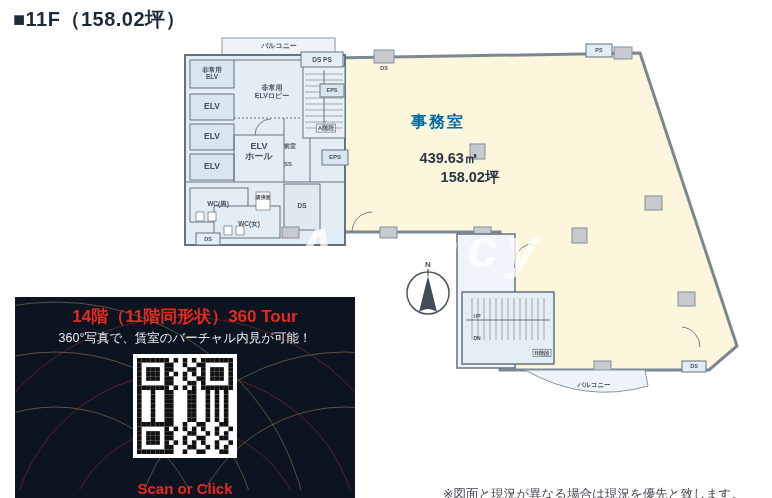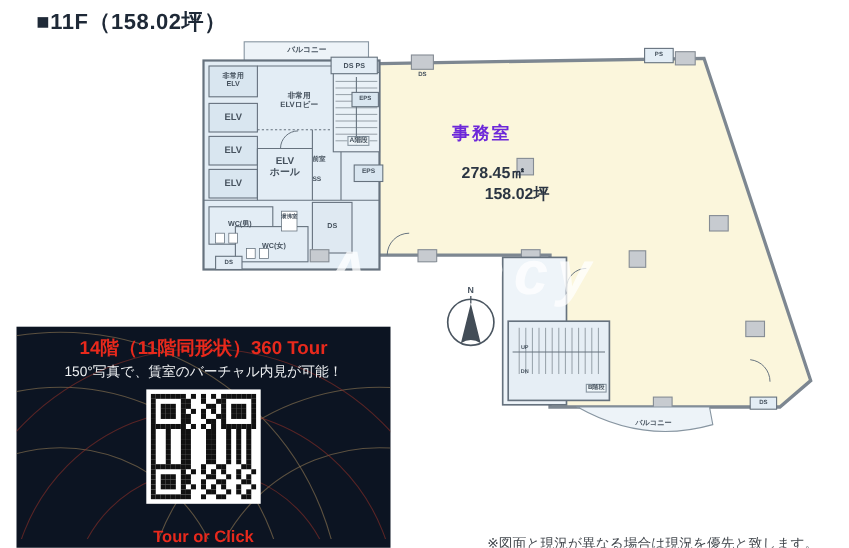--- a/index.html
+++ b/index.html
@@ -3,34 +3,34 @@
 <meta charset="utf-8">
 <style>
   html,body{margin:0;padding:0}
   body{
     width:772px;height:498px;position:relative;overflow:hidden;
     background:#ffffff;
     font-family:"Liberation Sans","DejaVu Sans",sans-serif;
   }
   .page-title{
     position:absolute;left:13px;top:6px;
-    font-size:20px;font-weight:bold;color:#1e2937;letter-spacing:.5px;margin-left:20px;
+    font-size:20px;font-weight:bold;color:#1e2937;letter-spacing:.5px;
   }
   #plan-svg{position:absolute;left:0;top:0;z-index:0}
   .watermark{
     position:absolute;left:295px;top:215px;width:400px;z-index:1;
     font-size:56px;font-weight:bold;letter-spacing:8px;
     color:rgba(255,255,255,0.75);pointer-events:none;font-style:italic;
   }
   .lbl{
     position:absolute;transform:translate(-50%,-50%);z-index:2;
     color:#46525e;text-align:center;white-space:pre-line;line-height:1.12;font-weight:bold;
   }
   .tag{background:rgba(240,246,250,.9);padding:0 1px;border:0.5px solid #8795a1}
-  .office-name{font-size:16px;font-weight:bold;color:#6d28d9;letter-spacing:2px}
+  .office-name{font-size:16px;font-weight:bold;color:#0369a1;letter-spacing:2px}
   .office-area{font-size:14.5px;font-weight:bold;color:#2b3542}
   .disclaimer{
     position:absolute;left:443px;top:465px;z-index:2;
     font-size:12.5px;color:#41464c;margin-top:21px;
   }
   .tour-box{
     position:absolute;left:15px;top:297px;width:340px;height:205px;z-index:3;
     background:#0c1422;overflow:hidden;
   }
   .tour-box .arcs{position:absolute;left:0;top:0}
@@ -164,21 +164,21 @@
 <div class="lbl" style="left:288px;top:164px;font-size:6px">SS</div>
 <div class="lbl" style="left:335px;top:157px;font-size:6px">EPS</div>
 <div class="lbl" style="left:218px;top:204px;font-size:6.5px">WC(男)</div>
 <div class="lbl" style="left:263px;top:198px;font-size:5px">湯沸室</div>
 <div class="lbl" style="left:249px;top:224px;font-size:6.5px">WC(女)</div>
 <div class="lbl" style="left:302px;top:206px;font-size:6.5px">DS</div>
 <div class="lbl" style="left:208px;top:239px;font-size:5.5px">DS</div>
 <div class="lbl" style="left:384px;top:68px;font-size:5.5px">DS</div>
 <div class="lbl" style="left:599px;top:50px;font-size:5.5px">PS</div>
 <div class="lbl office-name" style="left:438px;top:122px">事務室</div>
-<div class="lbl office-area" style="left:449px;top:158px">278.45㎡</div>
+<div class="lbl office-area" style="left:449px;top:158px">439.63㎡</div>
 <div class="lbl office-area" style="left:470px;top:177px">158.02坪</div>
 <div class="lbl" style="left:477px;top:317px;font-size:5px">UP</div>
 <div class="lbl" style="left:477px;top:339px;font-size:5px">DN</div>
 <div class="lbl tag" style="left:542px;top:353px;font-size:5.5px">B階段</div>
 <div class="lbl" style="left:594px;top:385px;font-size:6.5px">バルコニー</div>
 <div class="lbl" style="left:694px;top:366px;font-size:5.5px">DS</div>
 <div class="lbl" style="left:428px;top:265px;font-size:8px;font-weight:bold">N</div>
 
 <div class="tour-box">
   <svg class="arcs" width="340" height="193" viewBox="0 0 340 193">
@@ -189,21 +189,21 @@
       <circle cx="330" cy="270" r="160"></circle>
       <circle cx="330" cy="270" r="215"></circle>
     </g>
     <g fill="none" stroke="rgba(150,50,40,0.55)" stroke-width="1">
       <circle cx="170" cy="250" r="120"></circle>
       <circle cx="170" cy="250" r="175"></circle>
       <circle cx="170" cy="250" r="230"></circle>
     </g>
   </svg>
   <div class="tour-title">14階（11階同形状）360 Tour</div>
-  <div class="tour-sub">150°写真で、賃室のバーチャル内見が可能！</div>
+  <div class="tour-sub">360°写真で、賃室のバーチャル内見が可能！</div>
   <div class="qr-wrap">
     <svg id="qr-svg" width="96" height="96" viewBox="0 0 105 105" fill="#111111">
         <rect x="0" y="0" width="5" height="5"></rect>
         <rect x="5" y="0" width="5" height="5"></rect>
         <rect x="10" y="0" width="5" height="5"></rect>
         <rect x="15" y="0" width="5" height="5"></rect>
         <rect x="20" y="0" width="5" height="5"></rect>
         <rect x="25" y="0" width="5" height="5"></rect>
         <rect x="30" y="0" width="5" height="5"></rect>
         <rect x="40" y="0" width="5" height="5"></rect>
@@ -419,16 +419,16 @@
         <rect x="25" y="100" width="5" height="5"></rect>
         <rect x="30" y="100" width="5" height="5"></rect>
         <rect x="35" y="100" width="5" height="5"></rect>
         <rect x="50" y="100" width="5" height="5"></rect>
         <rect x="65" y="100" width="5" height="5"></rect>
         <rect x="70" y="100" width="5" height="5"></rect>
         <rect x="90" y="100" width="5" height="5"></rect>
         <rect x="95" y="100" width="5" height="5"></rect>
       </svg>
   </div>
-  <div class="tour-cta">Tour or Click</div>
+  <div class="tour-cta">Scan or Click</div>
 </div>
 
 <div class="disclaimer">※図面と現況が異なる場合は現況を優先と致します。</div>
 
 </body></html>

